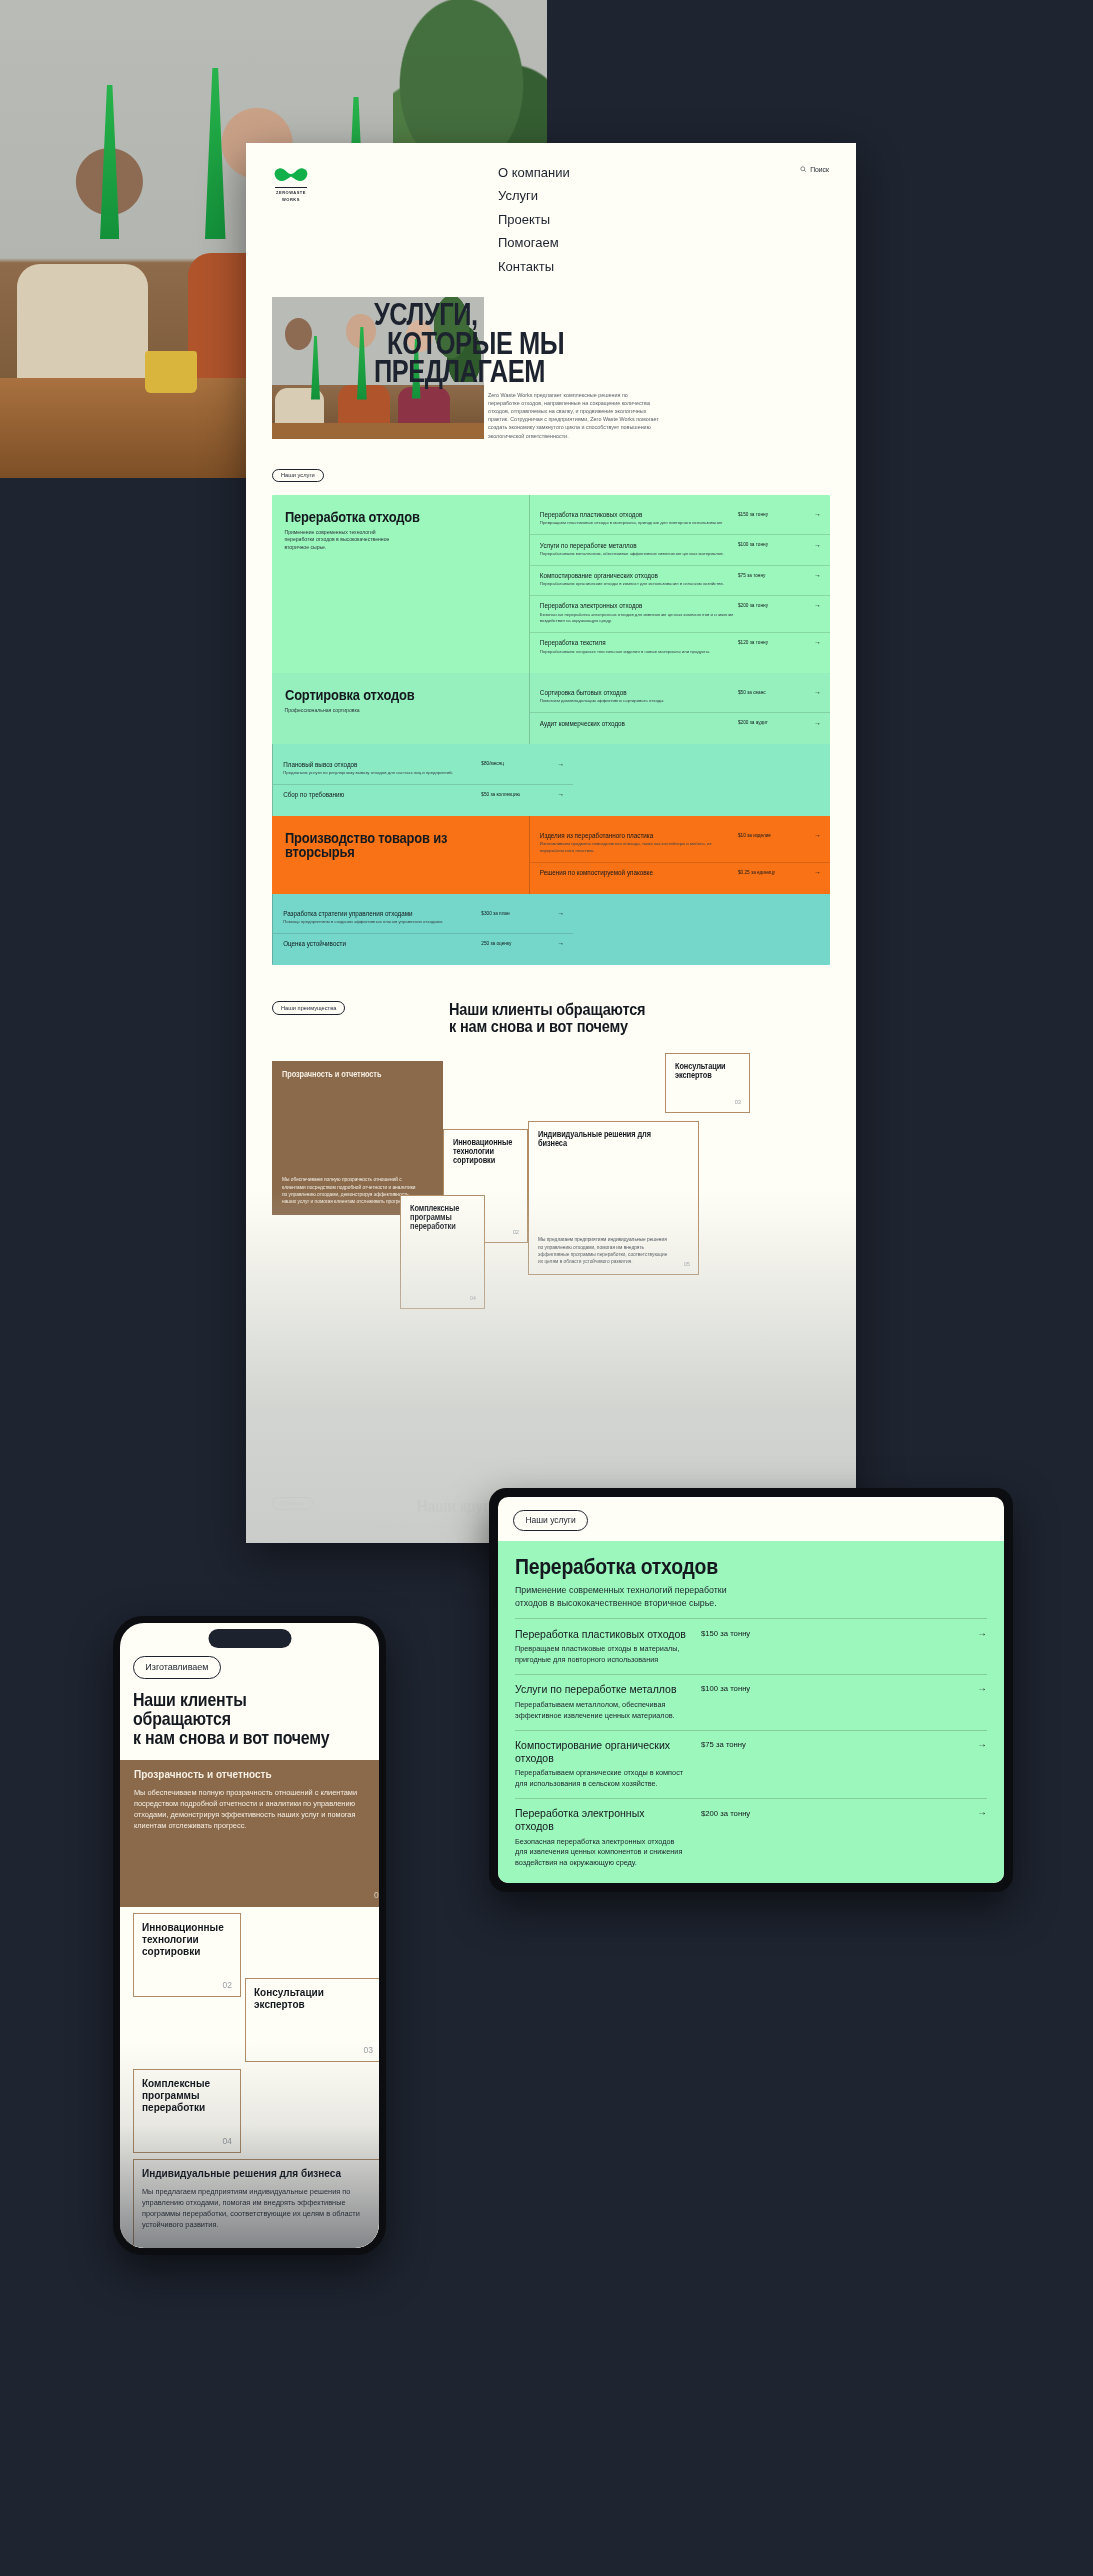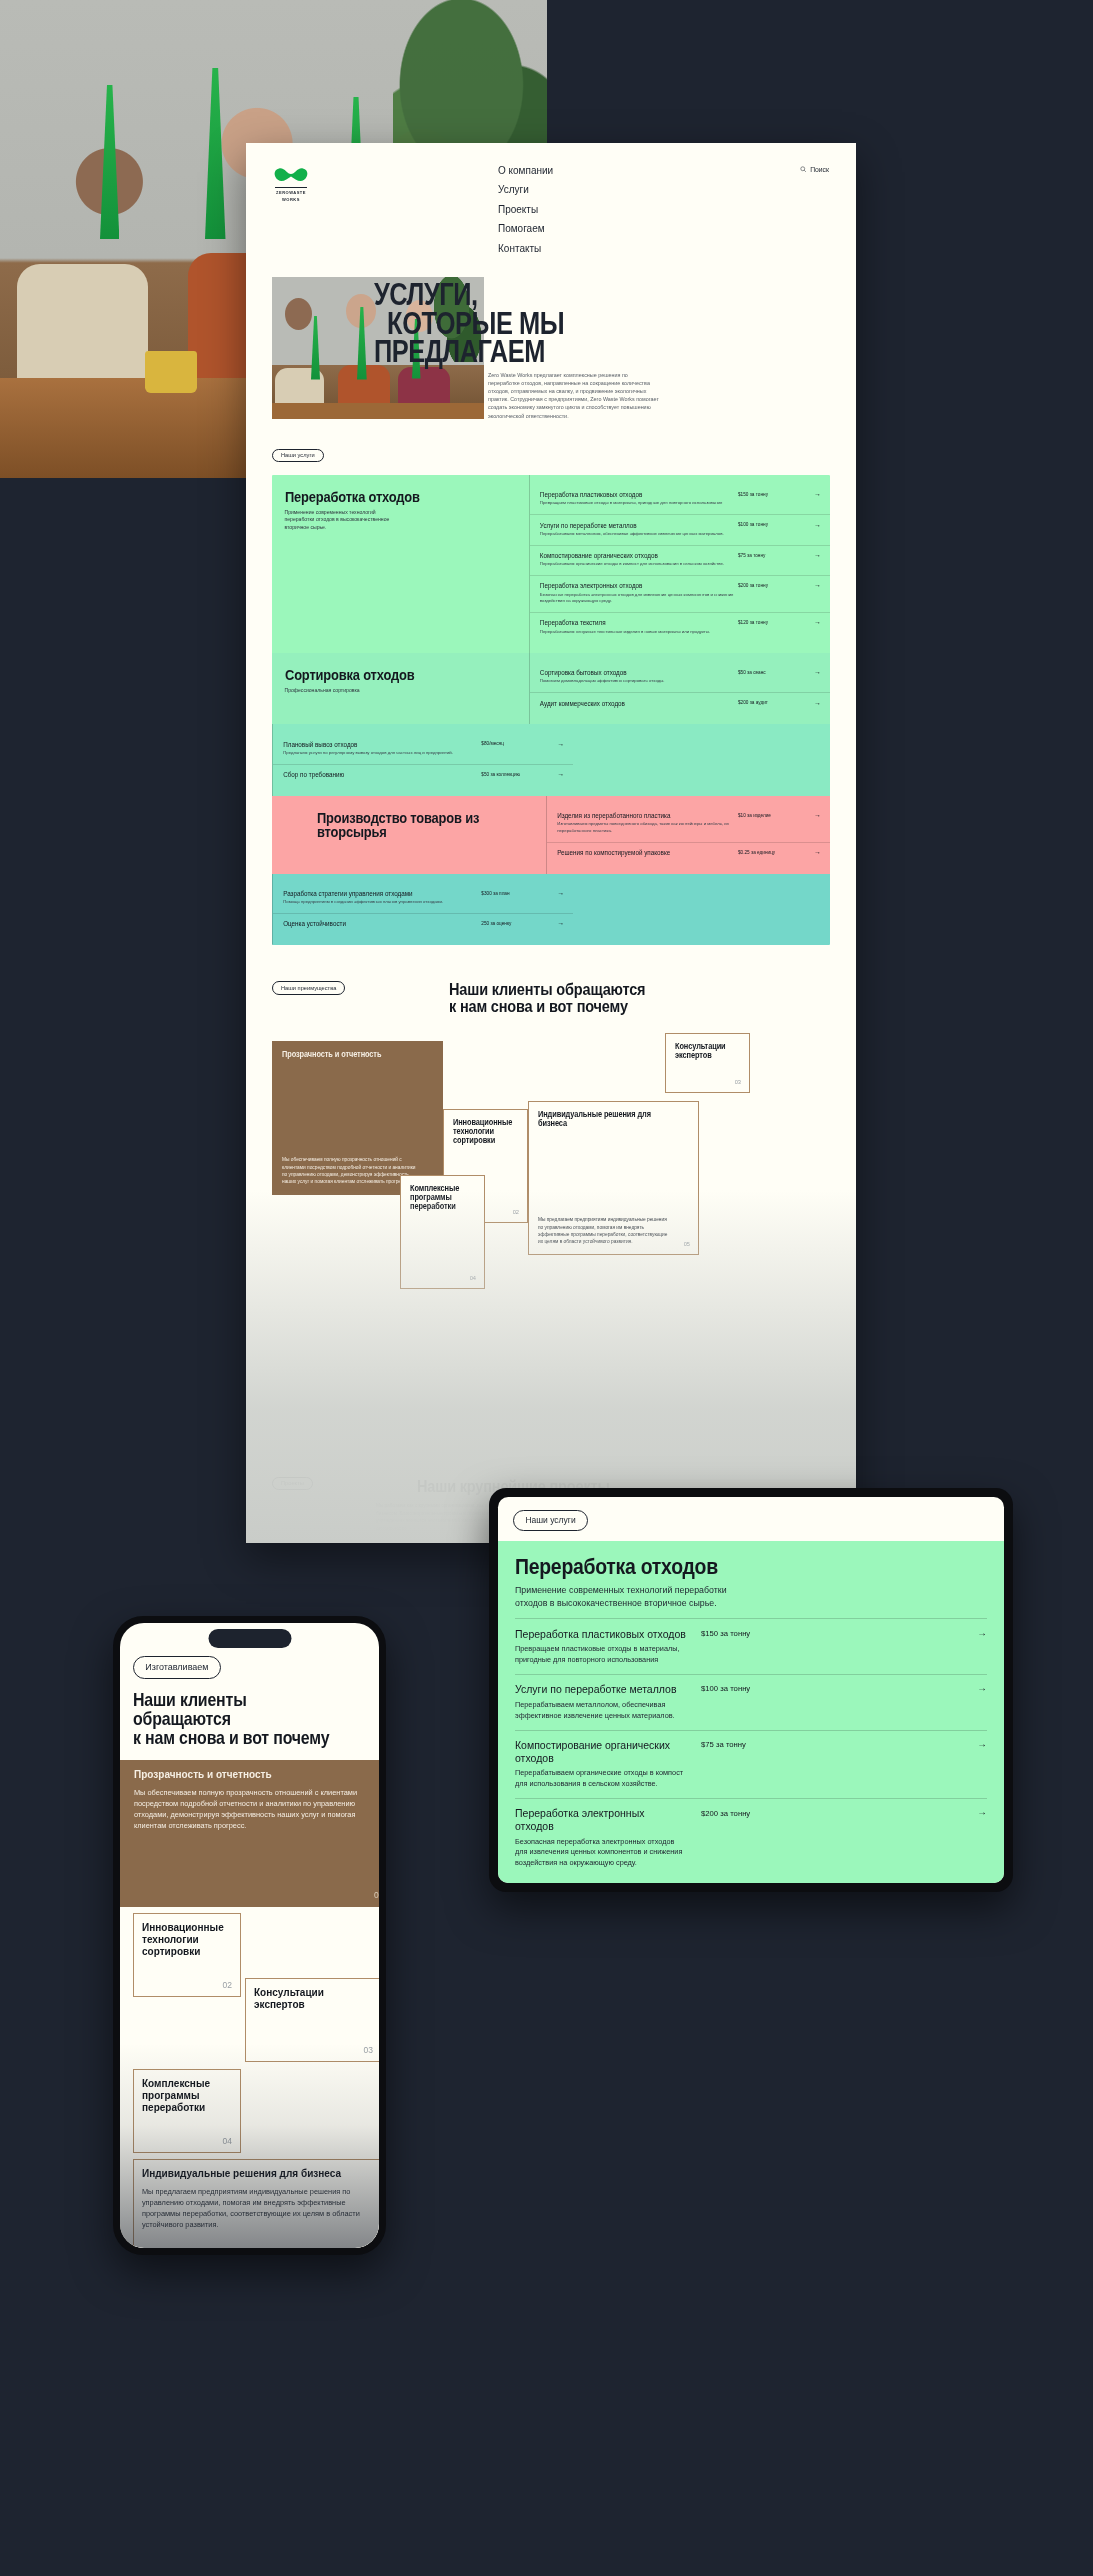--- a/index.html
+++ b/index.html
@@ -46,21 +46,21 @@
     background:#fffef6;box-shadow:0 15px 40px rgba(0,0,0,.45);overflow:hidden;
   }
   
   .dnav{display:flex;padding:21.6px 26px 0 26px;position:relative;}
   .logo{width:38px;}
   .logo svg{display:block;}
   .logo-wordmark{font-size:4px;letter-spacing:0.5px;text-align:center;
     color:#1d232e;margin-top:2.3px;font-weight:700;}
   .logo-rule{height:0.6px;background:#1d232e;margin:1.7px 3.4px 0 3.4px;}
   .dnav-menu{margin-left:188px;display:flex;flex-direction:column;gap:8.5px;}
-  .dnav-menu a{font-size:10px;color:#1d232e;text-decoration:none;}
+  .dnav-menu a{font-size:13px;color:#1d232e;text-decoration:none;}
   .dsearch{position:absolute;right:27px;top:23px;display:flex;align-items:center;gap:4px;
     font-size:6.8px;color:#1d232e;}
   .dsearch svg{display:block;}
 
   
   .dhero{position:relative;margin:23px 26px 0 26px;height:142px;}
   .dhero-img{position:absolute;left:0;top:0;width:212px;height:142px;overflow:hidden;
     background:linear-gradient(#b9bbb6 0 62%, #8e6b4a 62%, #6f5031 100%);}
   .dh-turb{position:absolute;background:linear-gradient(#27b34b,#13913a);}
   .dh-t1{left:39px;top:39px;width:9px;height:64px;clip-path:polygon(35% 0,65% 0,100% 100%,0 100%);}
@@ -361,21 +361,21 @@
               </div>
               <div class="svc-row">
                 <div class="rtitle">
                   <div class="rname">Сбор по требованию</div>
                 </div>
                 <div class="rprice">$50 за коллекцию</div>
                 <div class="rarrow">→</div>
               </div>
             </div>
           </div>
-          <div class="svc-group" style="background: #fca5a5; padding-left: 32px;">
+          <div class="svc-group" style="background: #f97316;">
             <div class="svc-left">
               <div class="svc-h">Производство товаров из вторсырья</div>
             </div>
             <div class="svc-right">
               <div class="svc-row">
                 <div class="rtitle">
                   <div class="rname">Изделия из переработанного пластика</div>
                   <div class="rdesc">Изготавливаем предметы повседневного обихода, такие как контейнеры и мебель, из переработанного пластика.</div>
                 </div>
                 <div class="rprice">$10 за изделие</div>

